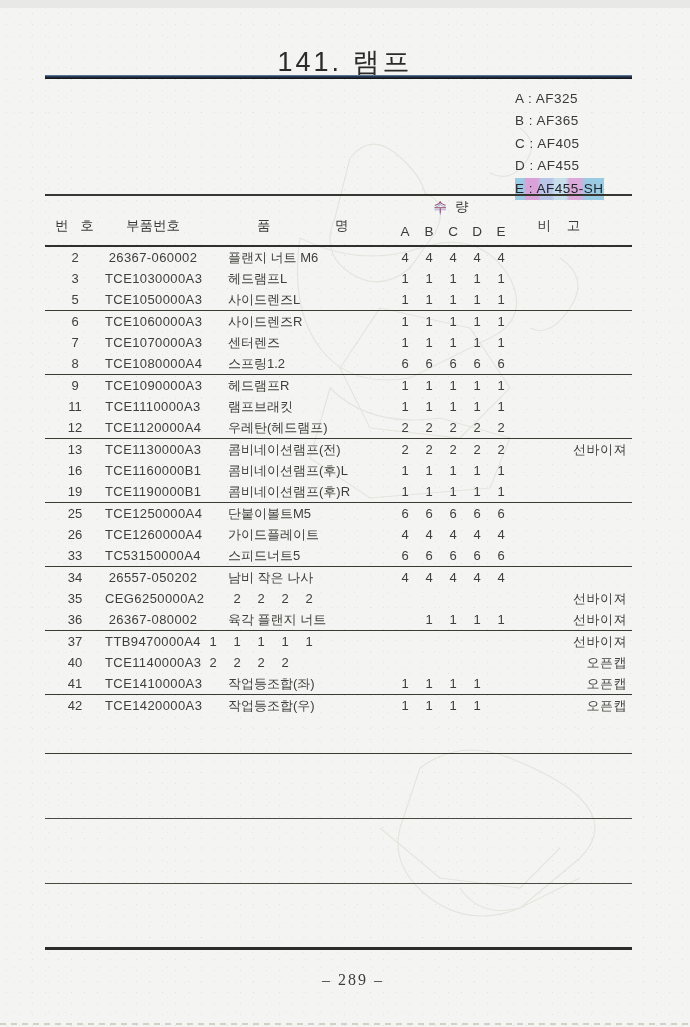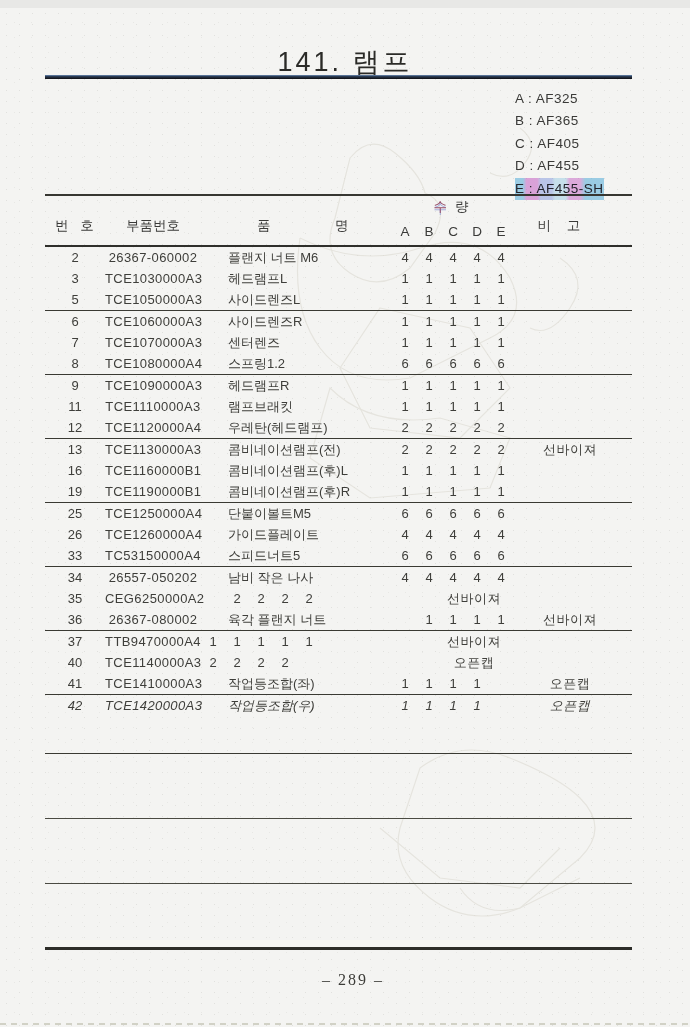--- a/index.html
+++ b/index.html
@@ -34,28 +34,28 @@
   .h-no{left:10px;top:21px;letter-spacing:4px;}
   .h-part{left:70px;top:21px;width:76px;text-align:center;}
   .h-pum{left:212px;top:21px;}
   .h-myeong{left:290px;top:21px;}
   .h-qty{left:360px;top:2px;width:100px;text-align:center;letter-spacing:8px;}
   .h-qty .su{color:#934a66;text-shadow:0 2px 0 rgba(70,90,200,.45);}
   .h-cols{left:348px;top:28px;width:120px;display:flex;}
   .h-cols span{width:24px;text-align:center;}
   .h-remark{left:486px;top:21px;width:62px;text-align:center;letter-spacing:6px;}
   .group{border-bottom:1.5px solid #3a3a33;}
-  .group:last-of-type{padding-bottom:37px;font-style:italic;}
+  .group:last-of-type{padding-bottom:37px;}
   .row{display:flex;height:21px;align-items:center;font-size:13px;color:#3e3e3a;}
   .c-no{width:60px;text-align:center;}
   .c-part{width:96px;text-align:center;letter-spacing:.4px;}
   .c-name{width:192px;padding-left:27px;box-sizing:content-box;white-space:nowrap;
     overflow:visible;padding-right:0;width:165px;}
   .c-q{width:24px;text-align:center;}
-  .c-remark{flex:1;text-align:center;padding-right:5px;letter-spacing:.5px;}
+  .c-remark{flex:1;text-align:right;padding-right:5px;letter-spacing:.5px;}
   .empty-band{height:64px;border-bottom:1px solid #4a4a42;}
   .thick-rule{height:0;border-bottom:3px solid #2c2c28;margin-top:63px;}
   .page-number{position:absolute;top:963px;left:0;width:100%;text-align:center;
     font-family:"Liberation Serif", serif;font-size:16px;color:#3c3c38;letter-spacing:2px;padding-left:8px;}
   .scan-edge{position:absolute;left:0;top:1015px;width:100%;height:2px;opacity:.8;
     background-image:repeating-linear-gradient(90deg,#c9c9bb 0 6px,transparent 6px 11px);}
 </style>
 </head>
 <body>
 

